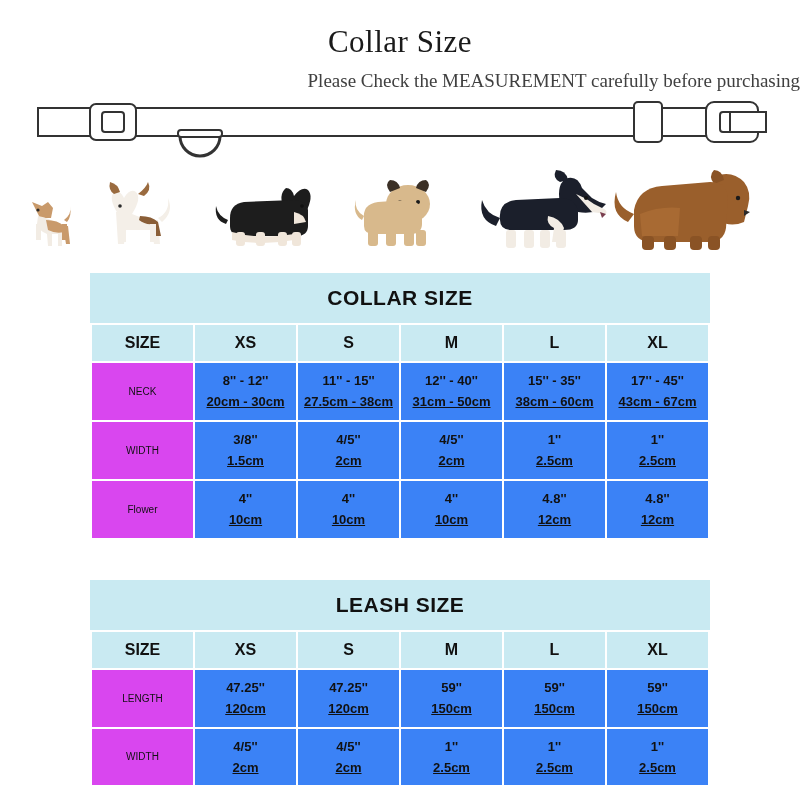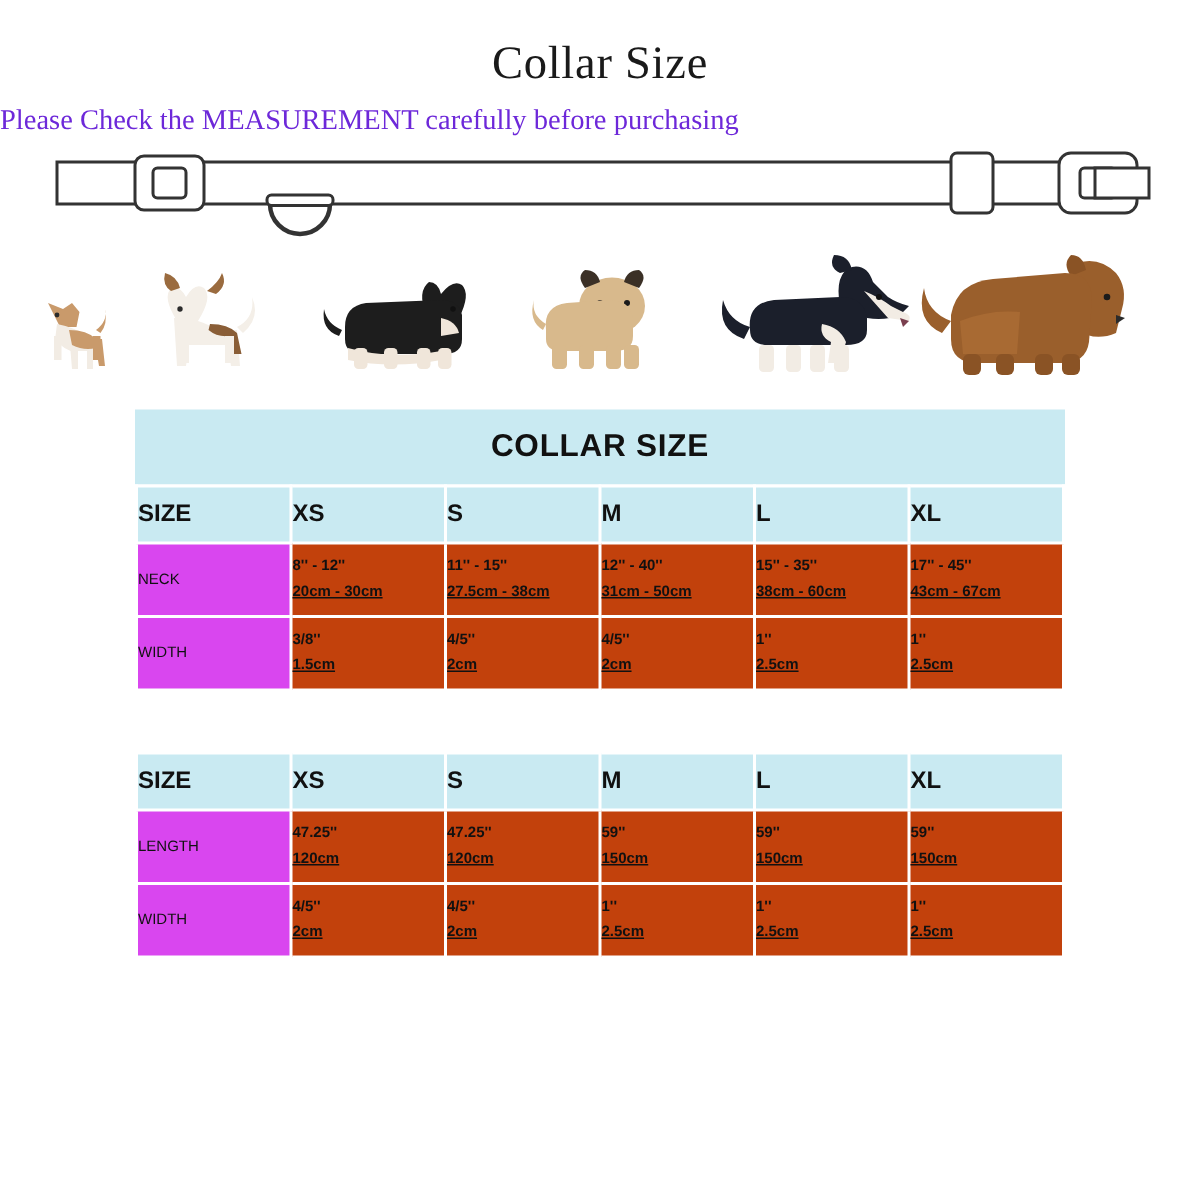--- a/index.html
+++ b/index.html
@@ -23,25 +23,25 @@
   
   .title {
     text-align: center;
     font-size: 31px;
     font-weight: 400;
     letter-spacing: 0.5px;
     margin: 24px 0 0 0;
     color: #1a1a1a;
   }
   .subtitle {
-    text-align: left;
+    text-align: right;
     font-size: 19px;
     font-weight: 400;
     margin: 10px 0 0 0;
-    color: #6d28d9;
+    color: #404040;
   }
 
   
   .collar-art {
     margin: 8px auto 0 auto;
     width: 740px;
     height: 60px;
     display: block;
   }
 
@@ -69,40 +69,40 @@
     padding: 13px 0 13px 0;
     color: #111;
   }
   table {
     border-collapse: collapse;
     width: 100%;
     table-layout: fixed;
   }
   td {
     border: 2px solid #ffffff;
-    text-align: left;
+    text-align: center;
     vertical-align: middle;
     font-family: "Liberation Sans", sans-serif;
   }
   .rowlabel {
     background: #d946ef;
     font-weight: normal;
     font-size: 10px;
     width: 110px;
     padding: 6px 0;
   }
   .hdr td {
     background: #c9eaf2;
     font-weight: bold;
     font-size: 16px;
     padding: 9px 0;
   }
   .cell {
-    background: #c2410c;
-    font-size: 10px;
+    background: #3b82f6;
+    font-size: 13px;
     font-weight: bold;
     padding: 7px 0;
     line-height: 1.65;
     color: #111;
   }
   .cell .l2 { display: block; text-decoration: underline; }
   .gap { height: 40px; }
 </style>
 </head>
 <body>
@@ -266,27 +266,51 @@
         </td>
         <td class="cell">
           <span>1''</span>
           <span class="l2">2.5cm</span>
         </td>
         <td class="cell">
           <span>1''</span>
           <span class="l2">2.5cm</span>
         </td>
       </tr>
+      <tr>
+        <td class="rowlabel">Flower</td>
+        <td class="cell">
+          <span>4''</span>
+          <span class="l2">10cm</span>
+        </td>
+        <td class="cell">
+          <span>4''</span>
+          <span class="l2">10cm</span>
+        </td>
+        <td class="cell">
+          <span>4''</span>
+          <span class="l2">10cm</span>
+        </td>
+        <td class="cell">
+          <span>4.8''</span>
+          <span class="l2">12cm</span>
+        </td>
+        <td class="cell">
+          <span>4.8''</span>
+          <span class="l2">12cm</span>
+        </td>
+      </tr>
     </tbody>
       </table>
   </div>
 
   <div class="gap"></div>
 
   <div class="table-block">
+    <div class="tbl-title">LEASH SIZE</div>
     <table>
       <tbody>
           <tr class="hdr">
         <td>SIZE</td>
         <td>XS</td>
         <td>S</td>
         <td>M</td>
         <td>L</td>
         <td>XL</td>
       </tr>

